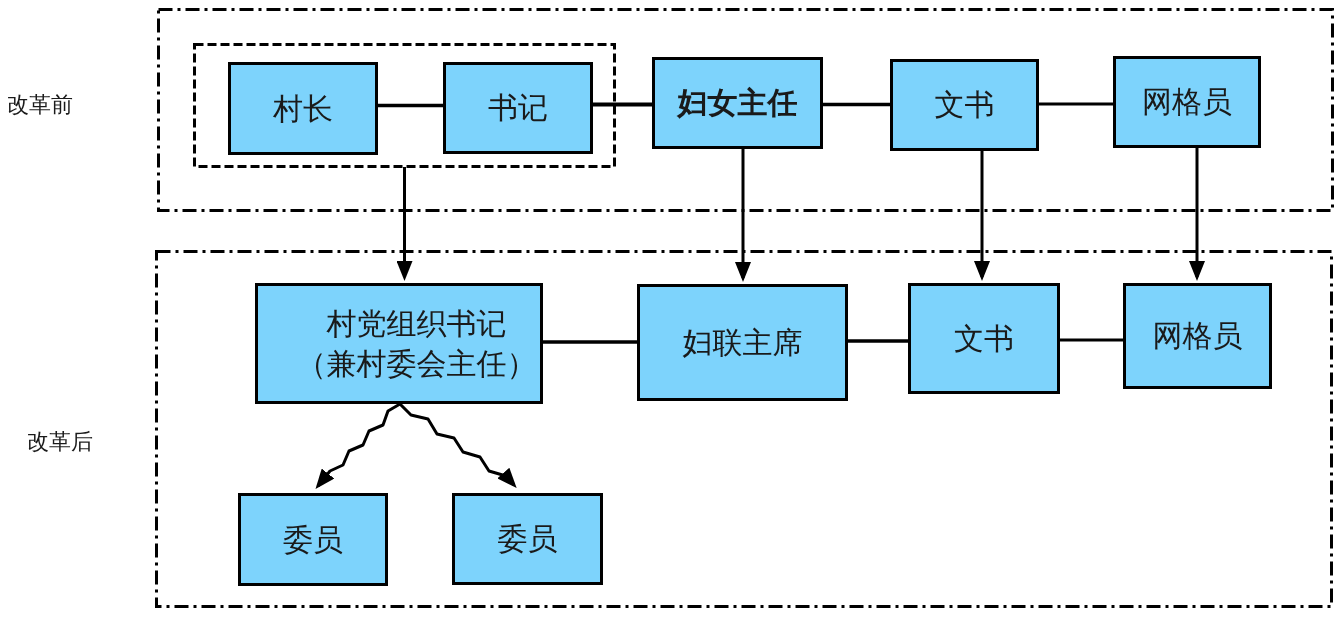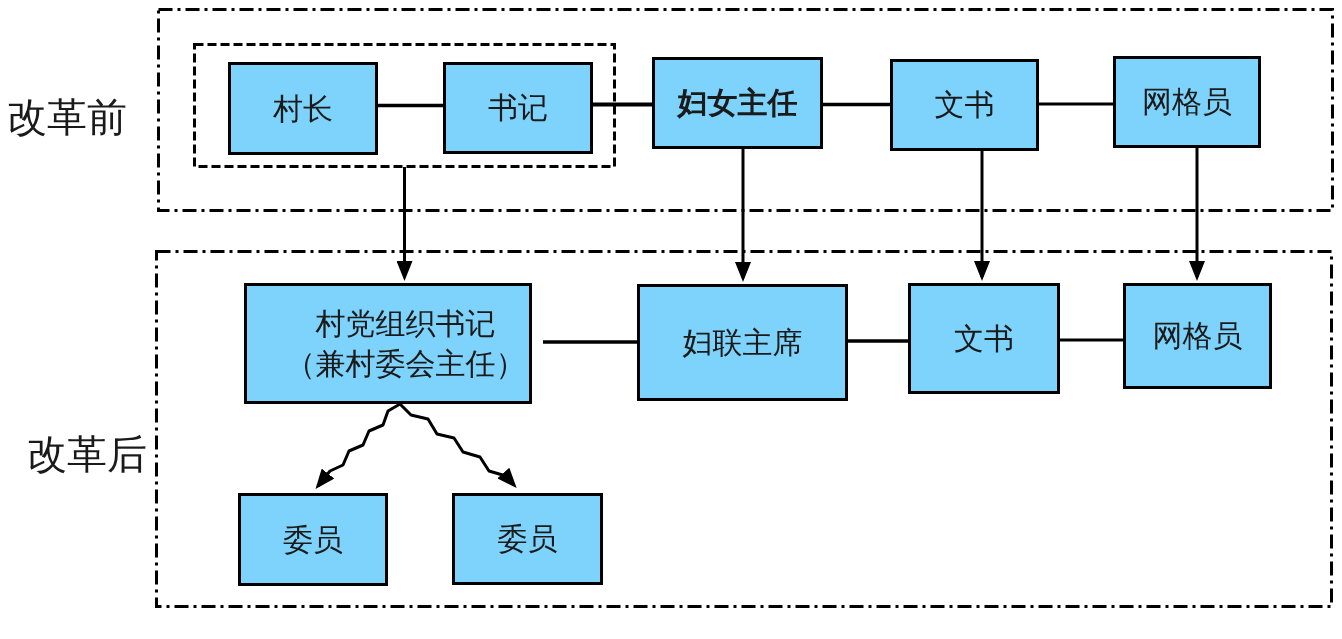--- a/index.html
+++ b/index.html
@@ -31,32 +31,32 @@
     line-height: 1.2;
     z-index: 2;
   }
   .node.two-line {
     flex-direction: column;
     font-size: 30px;
     line-height: 40px;
   }
   .section-label {
     position: absolute;
-    font-size: 40px;
+    font-size: 22px;
     z-index: 2;
     white-space: nowrap;
     text-align: center;
   }
   
   #n-village-head   { left: 228px;  top: 62px;  width: 150px; height: 93px;  }
   #n-secretary      { left: 443px;  top: 62px;  width: 150px; height: 92px;  }
   #n-womens-director{ left: 652px;  top: 57px;  width: 171px; height: 92px; font-weight: bold;  }
   #n-clerk-before   { left: 890px;  top: 59px;  width: 149px; height: 92px;  }
   #n-grid-before    { left: 1113px; top: 56px;  width: 148px; height: 92px;  }
-  #n-party-secretary{ left: 244px;  top: 283px; width: 288px; height: 121px; padding-left: 35px; }
+  #n-party-secretary{ left: 255px;  top: 283px; width: 288px; height: 121px; padding-left: 35px; }
   #n-wf-chair       { left: 637px;  top: 284px; width: 211px; height: 117px; }
   #n-clerk-after    { left: 908px;  top: 283px; width: 152px; height: 111px; }
   #n-grid-after     { left: 1123px; top: 283px; width: 149px; height: 106px; }
   #n-member-1       { left: 238px;  top: 493px; width: 150px; height: 93px;  }
   #n-member-2       { left: 452px;  top: 493px; width: 151px; height: 92px;  }
   #label-before { left: 7px; top: 90px;  }
   #label-after  { left: 15px; top: 427px; margin-left: 12px; }
 </style>
 </head>
 <body>

